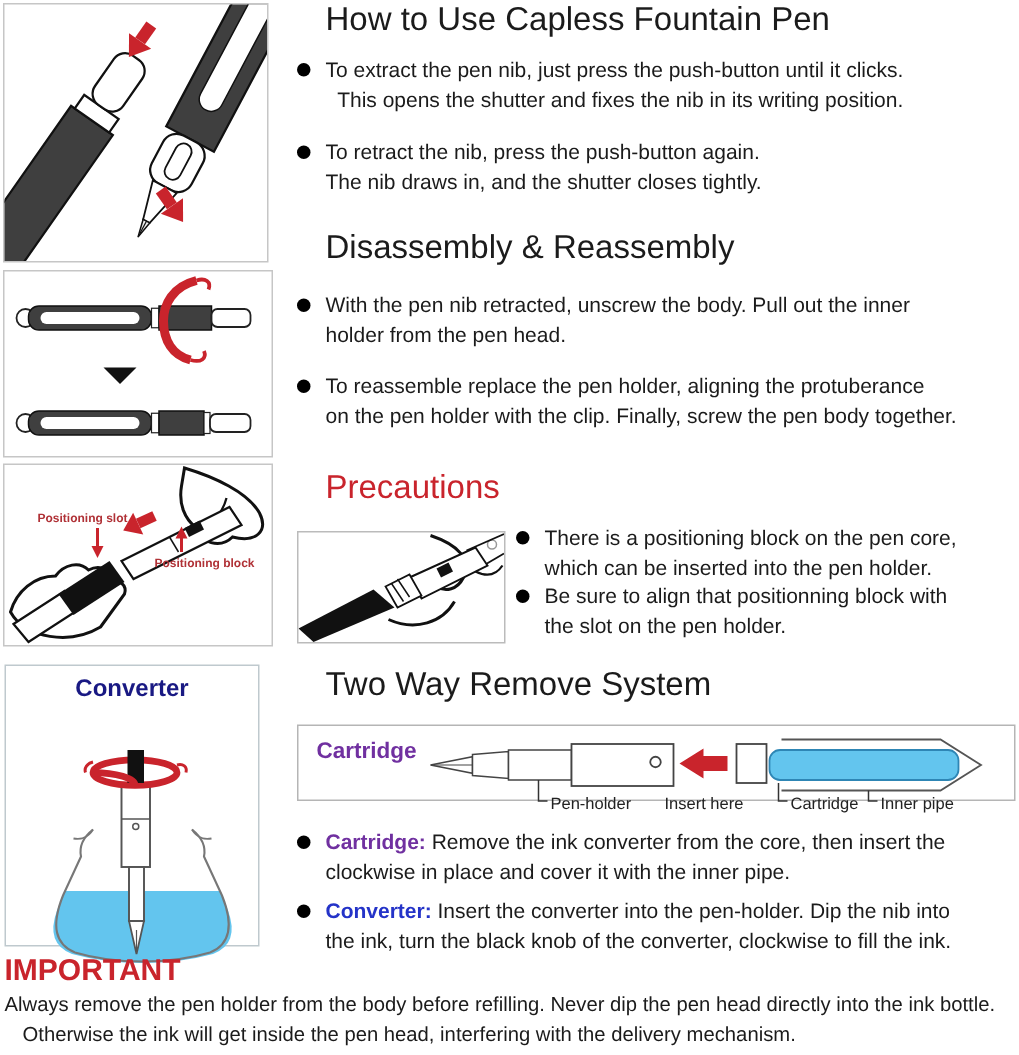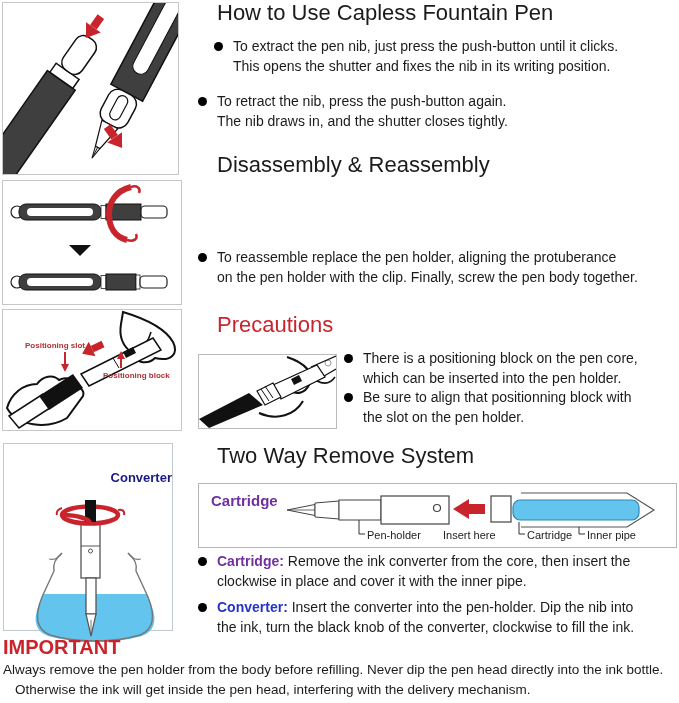--- a/index.html
+++ b/index.html
@@ -11,24 +11,24 @@
   .h.red{color:var(--red);}
   .bullet{position:absolute;display:flex;align-items:flex-start;}
   .dot{flex:none;width:9px;height:9px;border-radius:50%;background:#000;margin:5px 10px 0 0;}
   .bt{font-size:14px;line-height:19.5px;white-space:nowrap;}
   .lead{font-weight:bold;}
   .lead.purple{color:var(--purple);}
   .lead.blue{color:var(--blue);}
   .illo{position:absolute;background:#fff;border:1px solid #c6c6c6;box-sizing:border-box;}
   .illo svg{display:block;width:100%;height:100%;}
   #box4{border-color:#bfc9ce;}
-  .conv-label{position:absolute;left:0;right:0;top:7px;text-align:right;
-    font-size:13px;font-weight:bold;color:var(--navy);margin-top:19px;}
+  .conv-label{position:absolute;left:0;right:0;top:7px;text-align:center;
+    font-size:16px;font-weight:bold;color:var(--navy);}
   .conv-svg{position:absolute;left:0;top:30px;width:168px;height:156px;}
-  #twbox{position:absolute;left:198px;top:483px;width:479px;height:65px;
+  #twbox{position:absolute;left:198px;top:483px;width:479px;height:51px;
     border:1px solid #b5b5b5;box-sizing:border-box;background:#fff;}
   .cart-label{position:absolute;left:12px;top:8px;font-size:15px;font-weight:bold;color:var(--purple);}
   #twbox svg{position:absolute;left:0;top:0;width:477px;height:63px;}
   #imp-title{position:absolute;left:3px;top:636px;font-size:20px;font-weight:bold;color:var(--red);}
   .imp-line{position:absolute;left:3px;font-size:13.5px;white-space:nowrap;color:#1b1b1b;}
   .svgtext{font-family:"Liberation Sans","DejaVu Sans",sans-serif;}
 </style>
 </head>
 <body>
 
@@ -144,36 +144,43 @@
       </g>
       <ellipse cx="86" cy="26" rx="28" ry="8.5" fill="none" stroke="var(--red)" stroke-width="4.5"></ellipse>
       <rect x="81" y="11" width="11" height="22" fill="#111"></rect>
       <path d="M58,26 A28,8.5 0 0 1 86,34.5" fill="none" stroke="var(--red)" stroke-width="4.5"></path>
       <path d="M58,19 c-4,1 -6,4 -5,7" stroke="var(--red)" stroke-width="2" fill="none"></path>
       <path d="M114,21 c4,-1 7,1 6,5" stroke="var(--red)" stroke-width="2" fill="none"></path>
     </svg>
   </div>
 
   <div class="h" style="left:217px;top:1px;">How to Use Capless Fountain Pen</div>
-  <div class="bullet" style="left:214px;top:37px;">
+  <div class="bullet" style="left:198px;top:37px;text-align:right;">
     <span class="dot"></span>
     <div class="bt">
       <div>To extract the pen nib, just press the push-button until it clicks.</div>
       <div>This opens the shutter and fixes the nib in its writing position.</div>
     </div>
   </div>
   <div class="bullet" style="left:198px;top:92px;">
     <span class="dot"></span>
     <div class="bt">
       <div>To retract the nib, press the push-button again.</div>
       <div>The nib draws in, and the shutter closes tightly.</div>
     </div>
   </div>
 
   <div class="h" style="left:217px;top:153px;">Disassembly &amp; Reassembly</div>
+  <div class="bullet" style="left:198px;top:194px;">
+    <span class="dot"></span>
+    <div class="bt">
+      <div>With the pen nib retracted, unscrew the body. Pull out the inner</div>
+      <div>holder from the pen head.</div>
+    </div>
+  </div>
   <div class="bullet" style="left:198px;top:248px;">
     <span class="dot"></span>
     <div class="bt">
       <div>To reassemble replace the pen holder, aligning the protuberance</div>
       <div>on the pen holder with the clip. Finally, screw the pen body together.</div>
     </div>
   </div>
 
   <div class="h red" style="left:217px;top:313px;">Precautions</div>
   <div class="illo" style="left:198px;top:354px;width:139px;height:75px;border-color:#bbb;">

